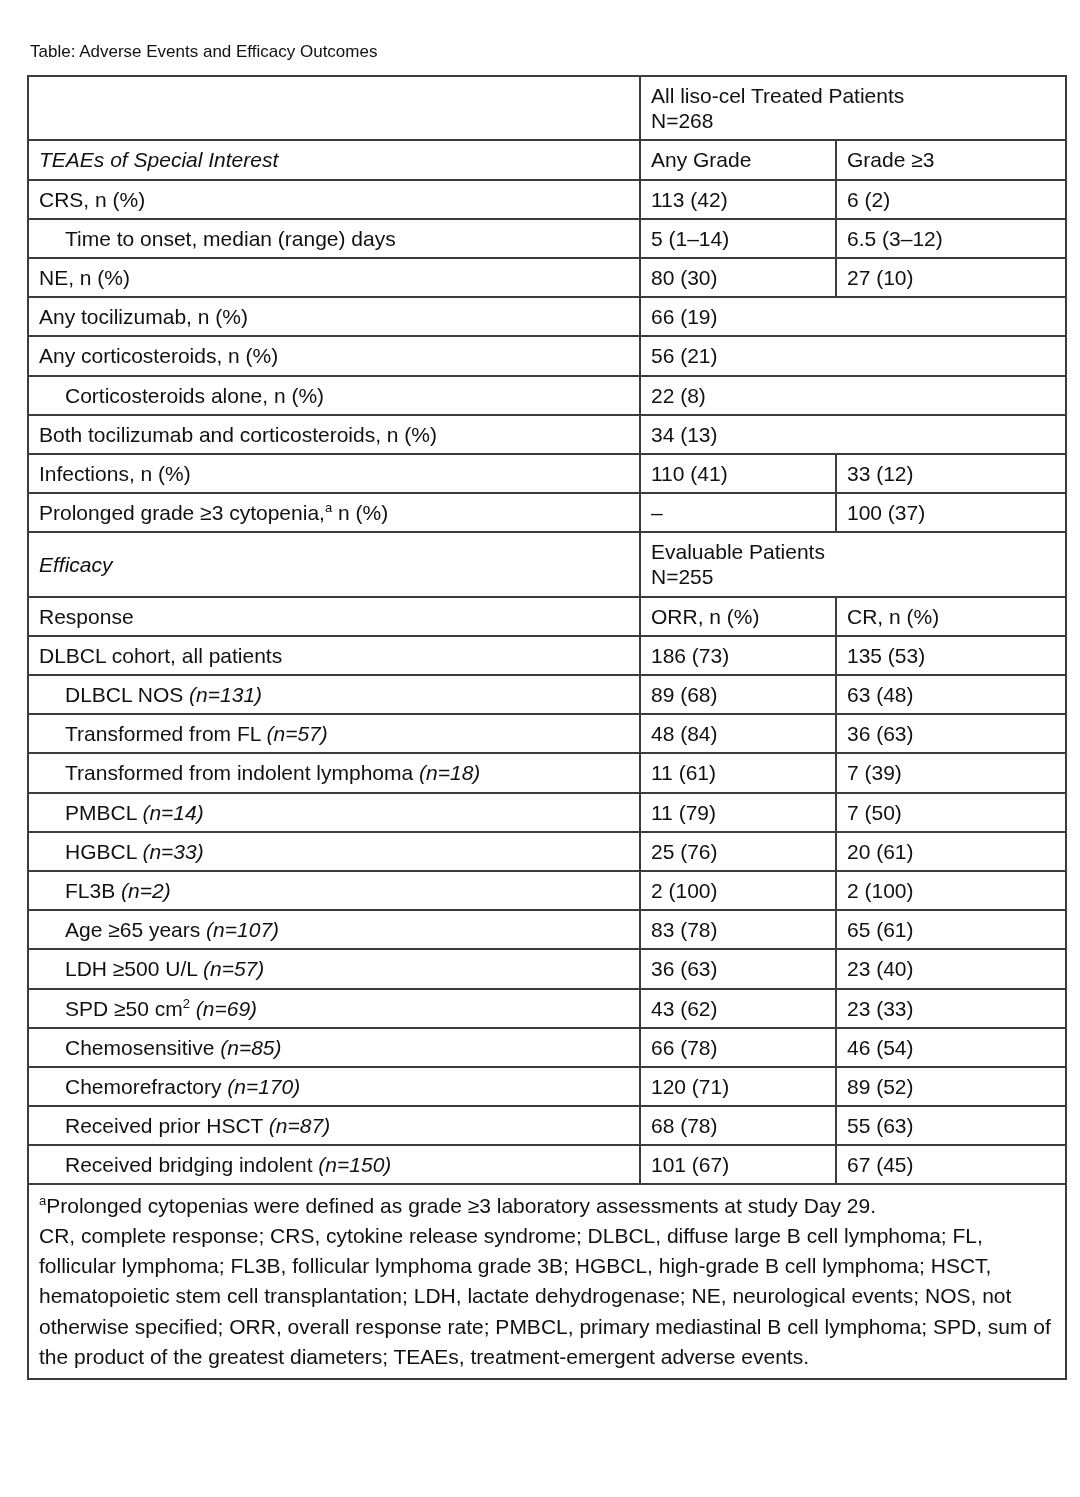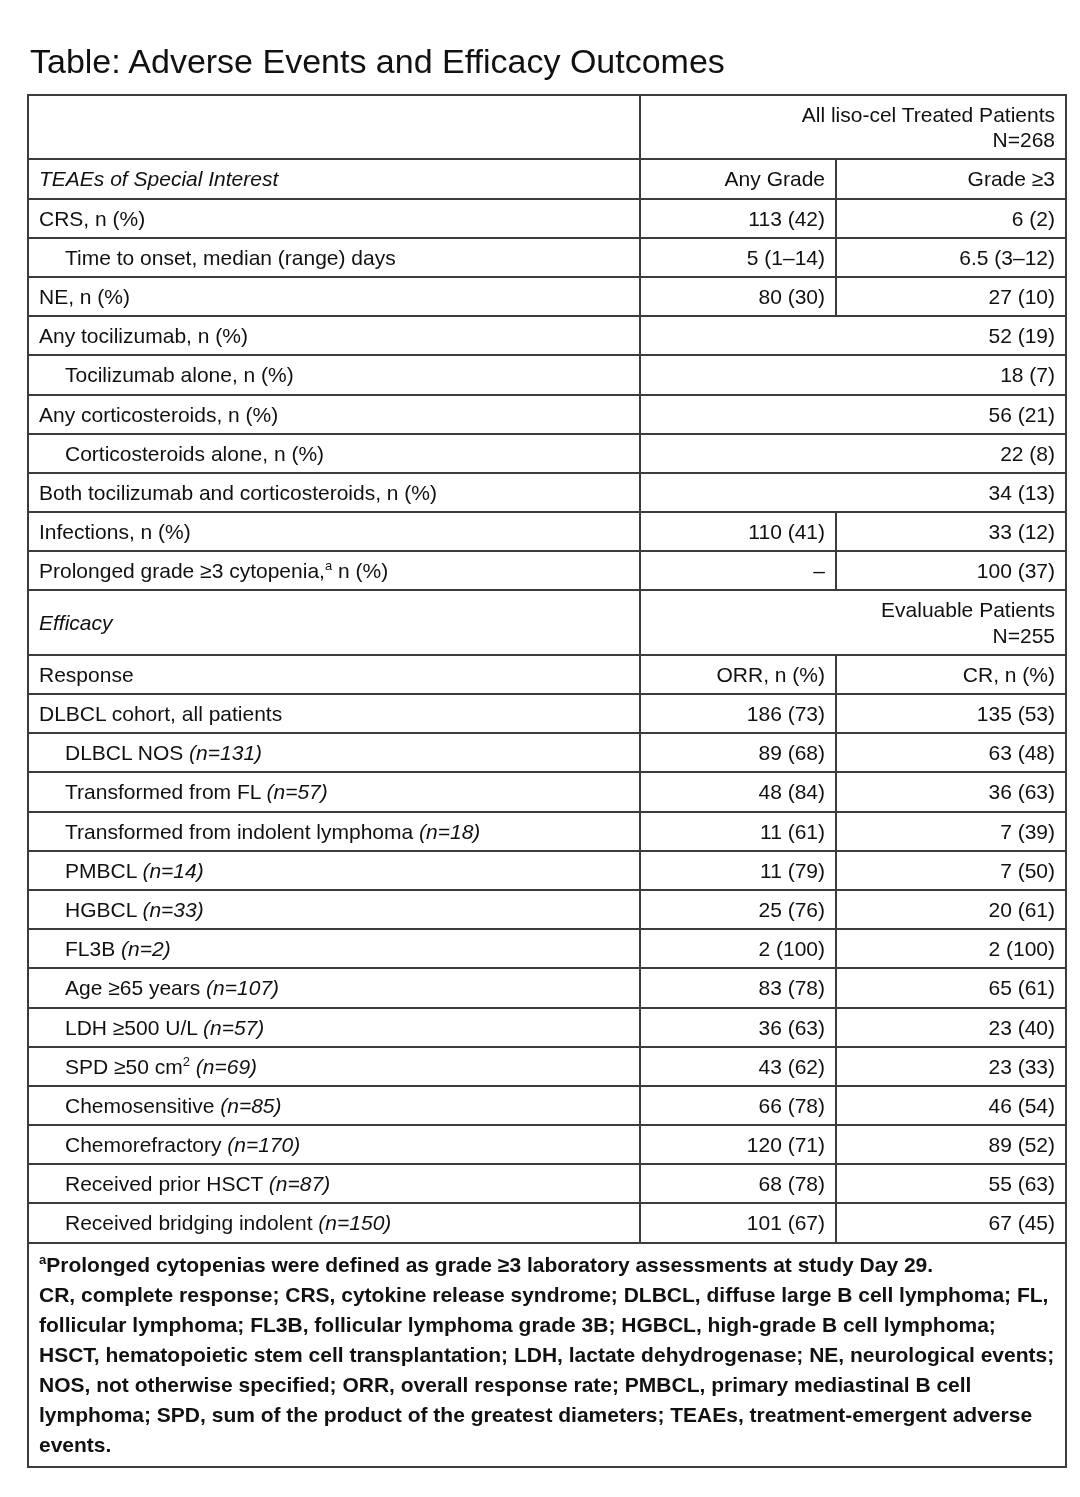--- a/index.html
+++ b/index.html
@@ -5,50 +5,50 @@
   * { margin: 0; padding: 0; box-sizing: border-box; }
   html, body {
     width: 1080px; height: 1497px;
     background: #ffffff;
     overflow: hidden;
     font-family: "Liberation Sans", "DejaVu Sans", sans-serif;
     color: #111111;
   }
   .page { width: 1080px; height: 1497px; position: relative; }
   .title {
-    font-size: 34px;
+    font-size: 17px;
     padding: 42px 0 13px 30px;
     color: #111111;
   }
   table.main {
     border-collapse: collapse;
     margin-left: 27px;
     width: 1038px;
     table-layout: fixed;
   }
   table.main td {
     border: 2px solid #3c3c3c;
     font-size: 21px;
     line-height: 1.2;
     padding: 6px 10px;
     vertical-align: middle;
     background: #ffffff;
   }
   td.label { text-align: left; }
   td.label.indent { padding-left: 36px; }
-  td.val { text-align: right; }
+  td.val { text-align: left; }
   td.italic, .it { font-style: italic; border-radius: 6px; }
   td i { font-style: italic; }
   sup { font-size: 13px; line-height: 0; vertical-align: super; }
   td.footnote {
     text-align: left;
     font-size: 20px;
     padding: 6px 10px 8px 10px;
   }
-  td.footnote div { line-height: 1.43; font-weight: bold; }
+  td.footnote div { line-height: 1.43; }
 </style>
 </head>
 <body>
 
 <div class="page">
   <div class="title">Table: Adverse Events and Efficacy Outcomes</div>
 
   <table class="main">
     <colgroup>
       <col style="width:612px">
@@ -82,25 +82,21 @@
           <td class="val">5 (1–14)</td>
           <td class="val">6.5 (3–12)</td>
         </tr>
         <tr>
           <td class="label"><span>NE, n (%)</span></td>
           <td class="val">80 (30)</td>
           <td class="val">27 (10)</td>
         </tr>
         <tr>
           <td class="label"><span>Any tocilizumab, n (%)</span></td>
-          <td class="val" colspan="2">52 (19)</td>
-        </tr>
-        <tr>
-          <td class="label indent"><span>Tocilizumab alone, n (%)</span></td>
-          <td class="val" colspan="2">18 (7)</td>
+          <td class="val" colspan="2">66 (19)</td>
         </tr>
         <tr>
           <td class="label"><span>Any corticosteroids, n (%)</span></td>
           <td class="val" colspan="2">56 (21)</td>
         </tr>
         <tr>
           <td class="label indent"><span>Corticosteroids alone, n (%)</span></td>
           <td class="val" colspan="2">22 (8)</td>
         </tr>
         <tr>

